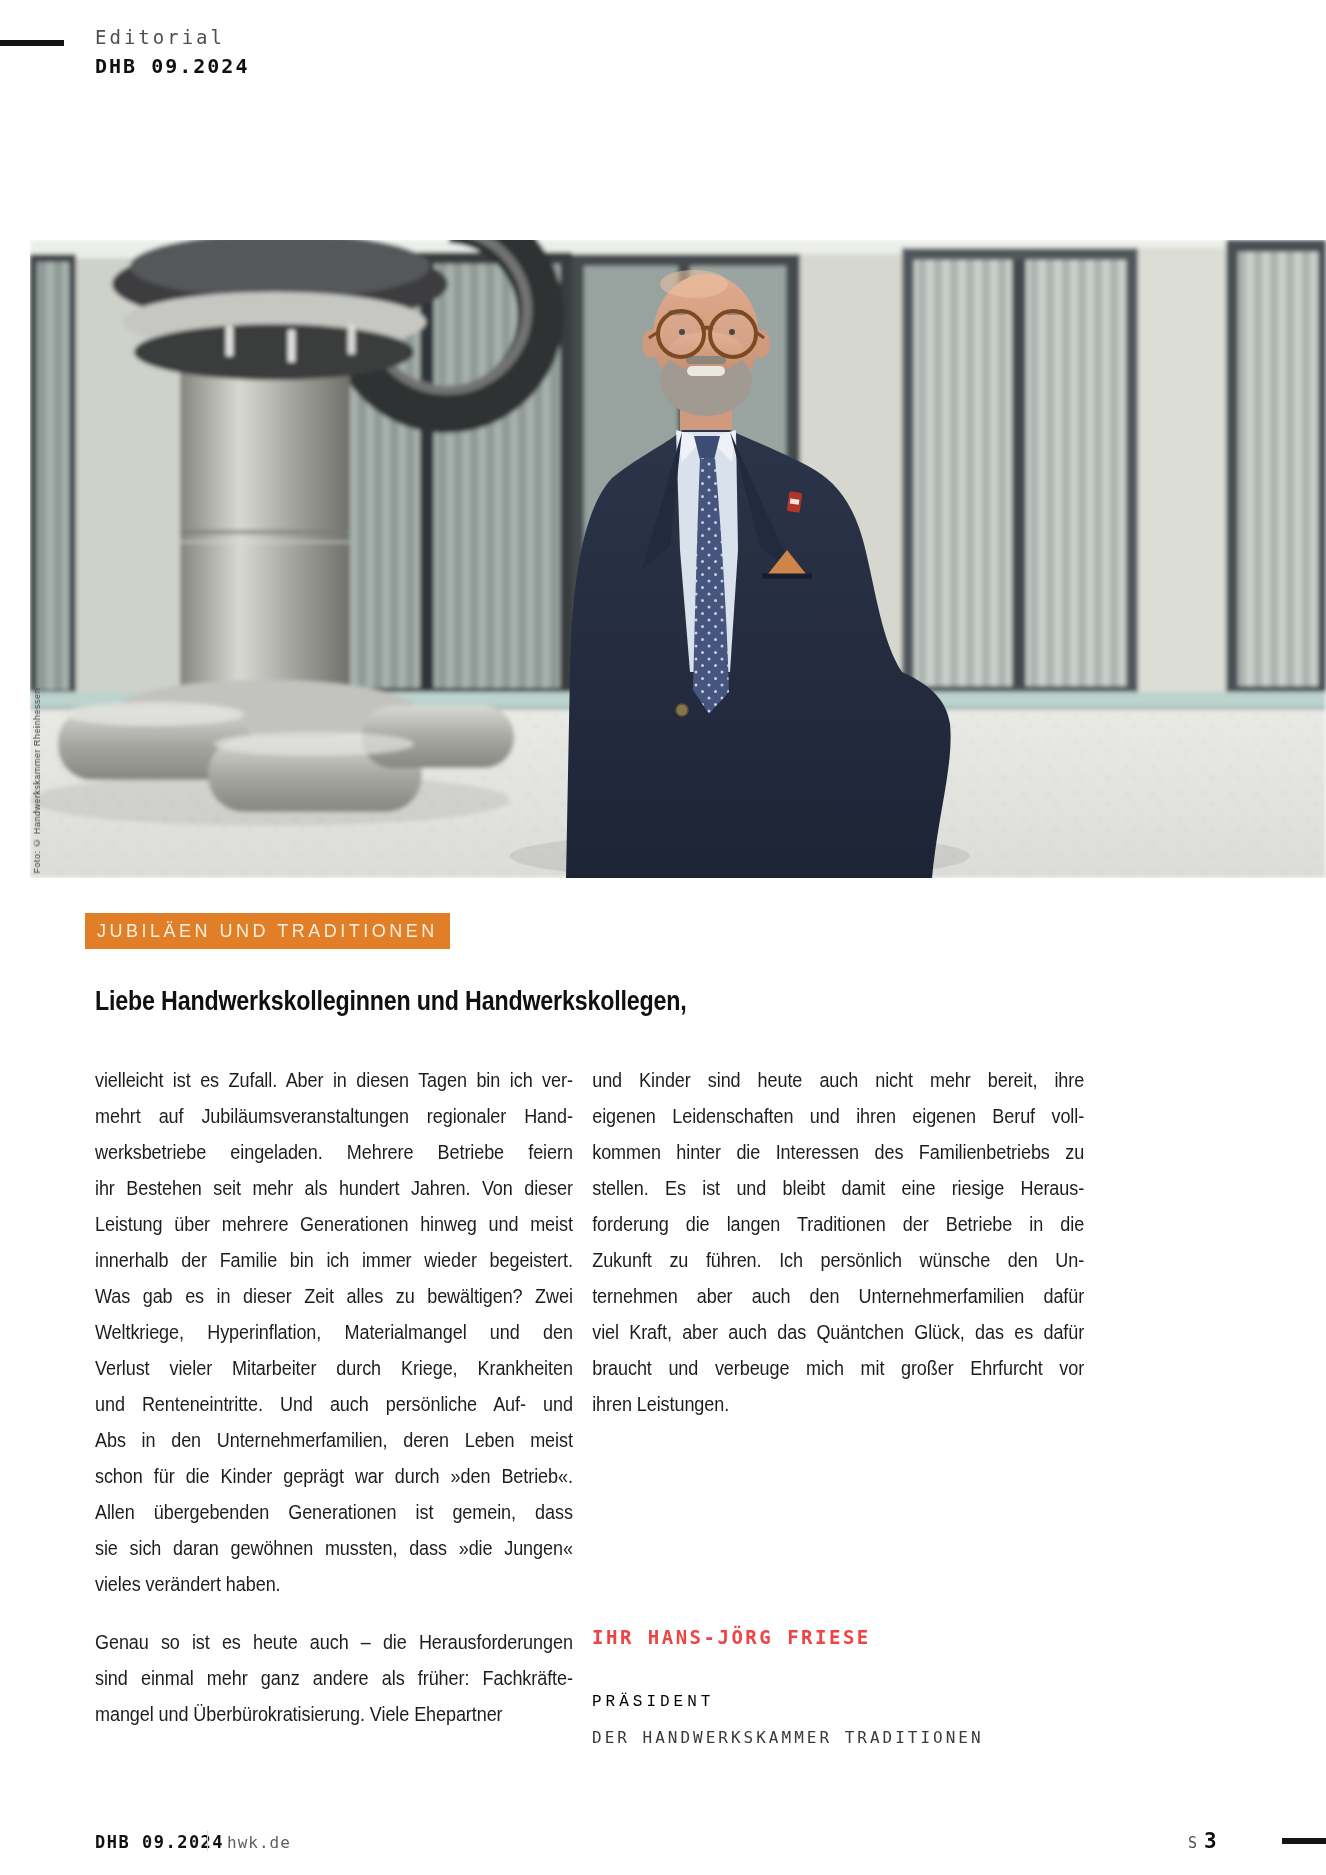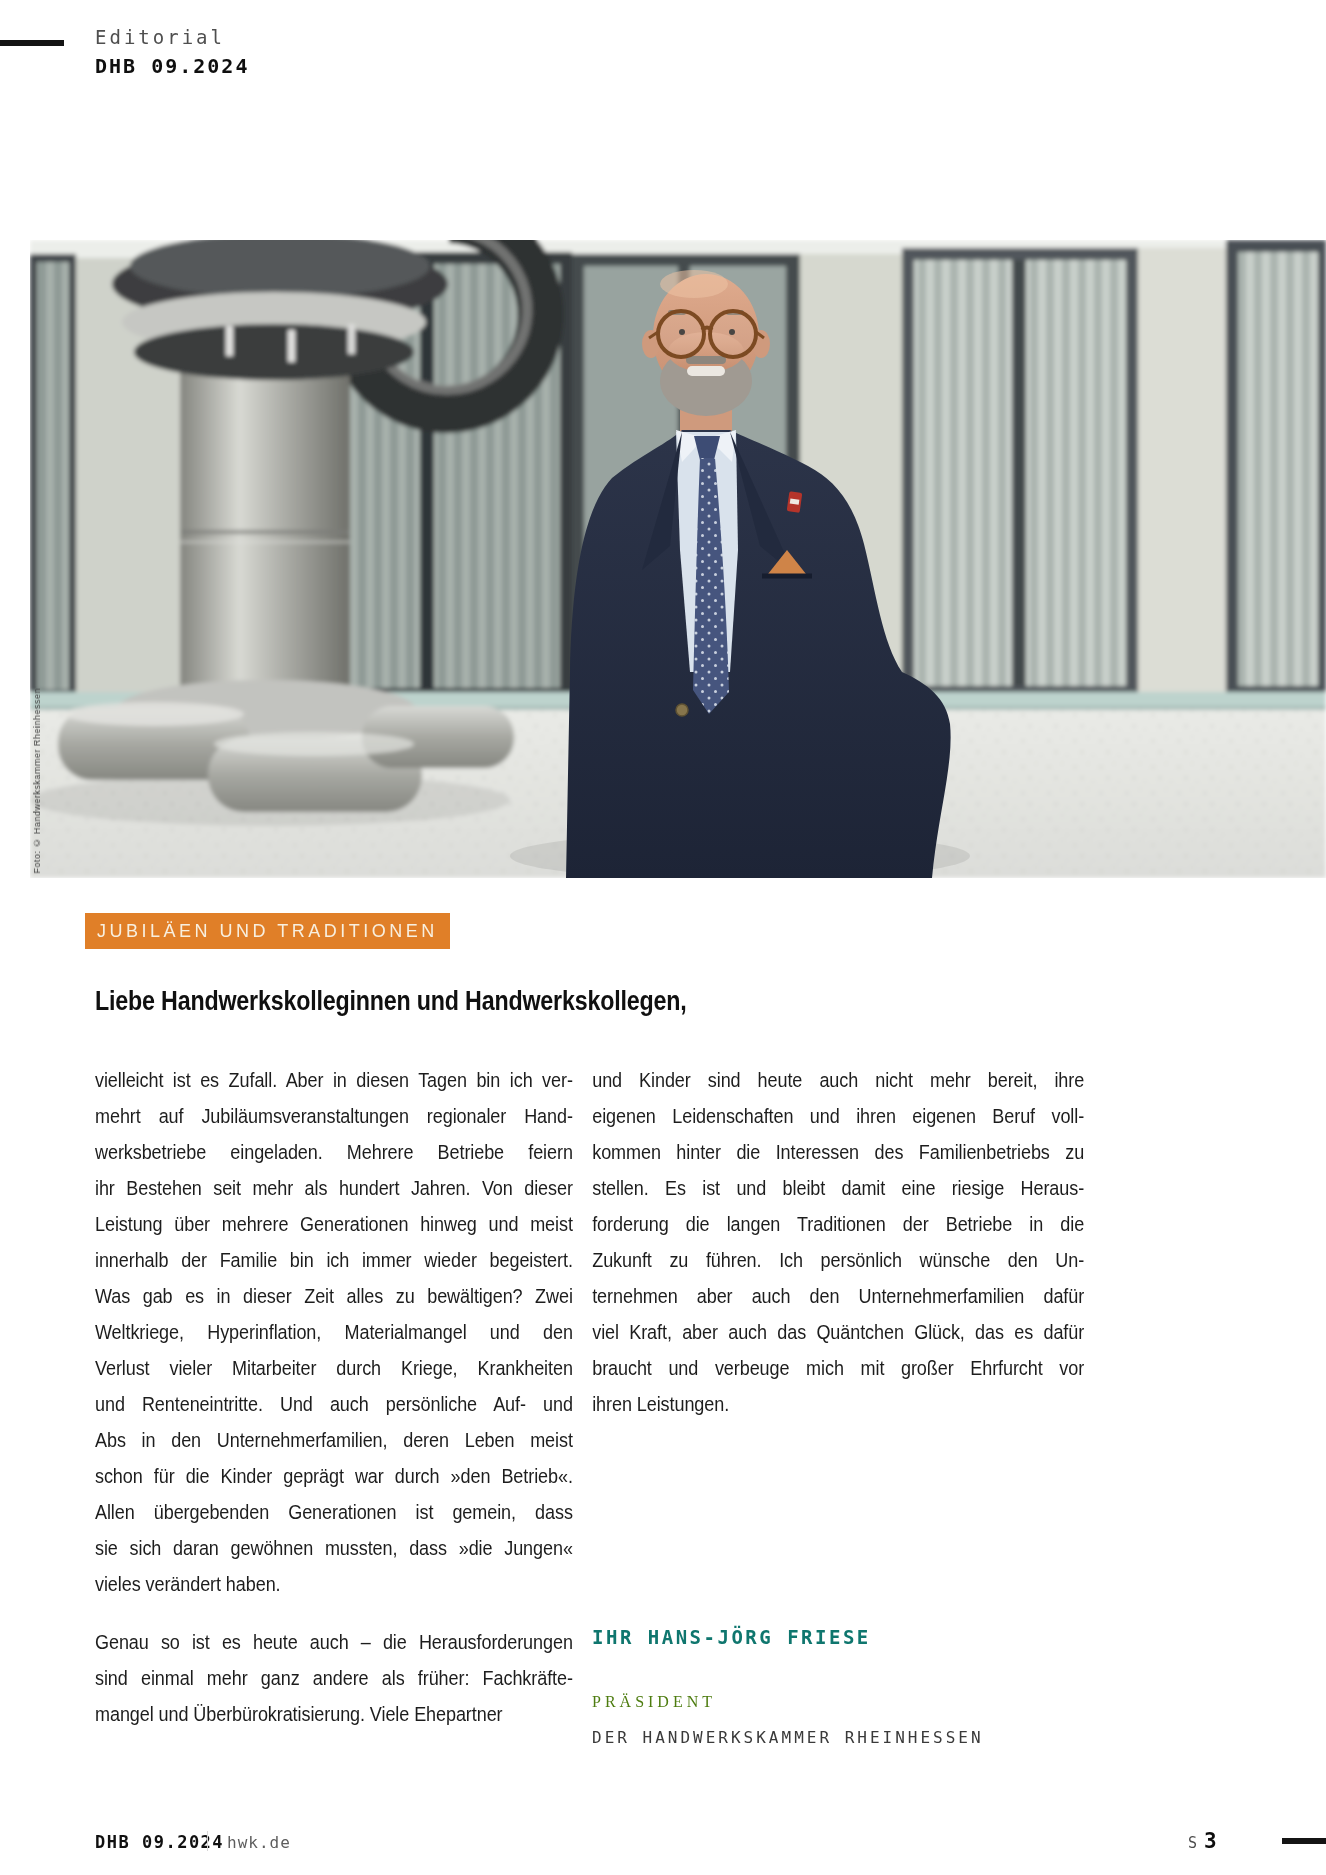--- a/index.html
+++ b/index.html
@@ -31,23 +31,23 @@
   .col.left{left:0;width:543px;}
   .col.right{left:565px;width:559px;}
   .jline{display:block;height:36px;line-height:36px;font-size:20.5px;color:#1d1d1d;
         letter-spacing:-.1px;text-align:justify;text-align-last:justify;white-space:nowrap;}
   .jline.jlast{text-align-last:left;}
   .para + .para{margin-top:22px;}
 
   
   .signature{position:absolute;left:592px;top:1626px;}
   .sig-name{font-family:"DejaVu Sans Mono",monospace;font-size:19px;font-weight:bold;
-        letter-spacing:2.5px;color:#0f766e;margin-bottom:15px;}
-  .sig-title{font-family:Liberation Serif, serif;font-size:16px;letter-spacing:4px;
-        color:#4d7c0f;margin-bottom:17px;margin-top:45px;}
+        letter-spacing:2.5px;color:#ef4444;margin-bottom:15px;}
+  .sig-title{font-family:Liberation Mono, monospace;font-size:16px;letter-spacing:4px;
+        color:#000000;margin-bottom:17px;margin-top:45px;}
   .sig-org{font-family:"DejaVu Sans Mono",monospace;font-size:16px;letter-spacing:3px;color:#3a3a3a;}
 
   
   .footer-issue{position:absolute;left:95px;top:1832px;font-family:"DejaVu Sans Mono",monospace;
         font-size:17px;font-weight:bold;letter-spacing:1.5px;color:#101010;}
   .footer-divider{position:absolute;left:207px;top:1831px;width:1px;height:20px;background:#d6d6d6;}
   .footer-site{position:absolute;left:220px;top:1833px;font-family:"DejaVu Sans Mono",monospace;
         font-size:16px;letter-spacing:1px;color:#5d5d5d;text-decoration:none;padding-left:7px;}
   .footer-pageno{position:absolute;left:1188px;top:1829px;}
   .footer-pageno .s{font-family:"DejaVu Sans Mono",monospace;font-size:15px;color:#4c4c4c;letter-spacing:1px;}
@@ -269,21 +269,21 @@
           <div class="jline">viel Kraft, aber auch das Quäntchen Glück, das es dafür</div>
           <div class="jline">braucht und verbeuge mich mit großer Ehrfurcht vor</div>
           <div class="jline jlast">ihren Leistungen.</div>
         </div>
     </div>
   </div>
 
   <div class="signature">
     <div class="sig-name">IHR HANS-JÖRG FRIESE</div>
     <div class="sig-title">PRÄSIDENT</div>
-    <div class="sig-org">DER HANDWERKSKAMMER RHEINHESSEN</div>
+    <div class="sig-org">DER HANDWERKSKAMMER TRADITIONEN</div>
   </div>
 
   <div class="footer-issue">DHB 09.2024</div>
   <div class="footer-divider"></div>
   <a class="footer-site" href="#">hwk.de</a>
   <div class="footer-pageno">
     <span class="s">S</span><span class="n">3</span>
   </div>
   <div class="end-rule"></div>
 

